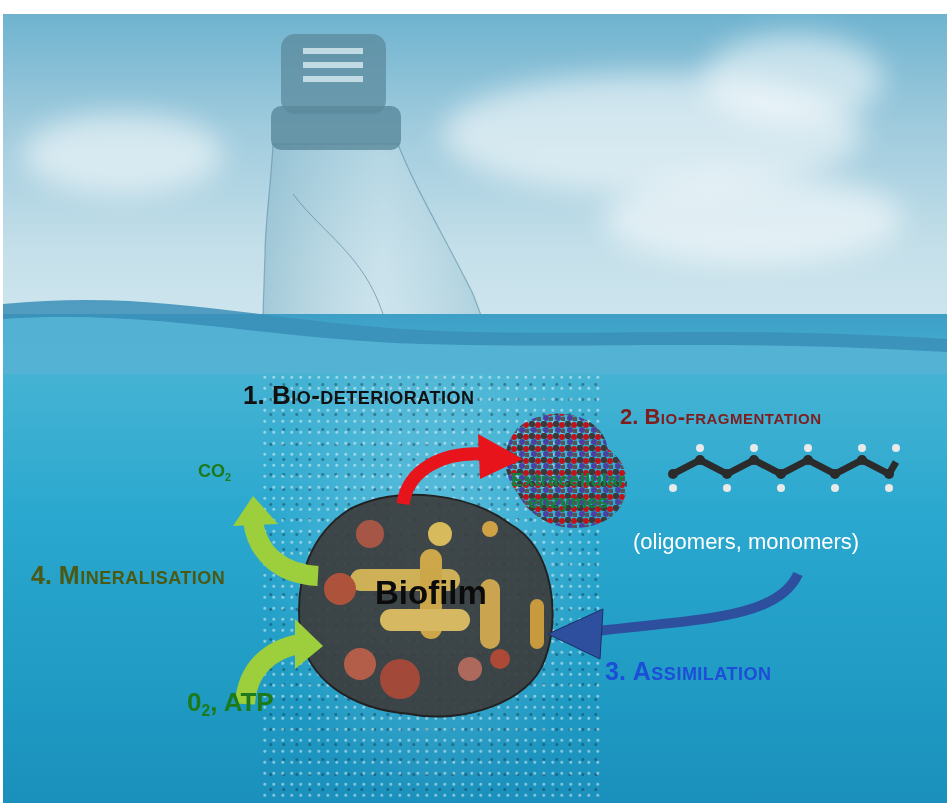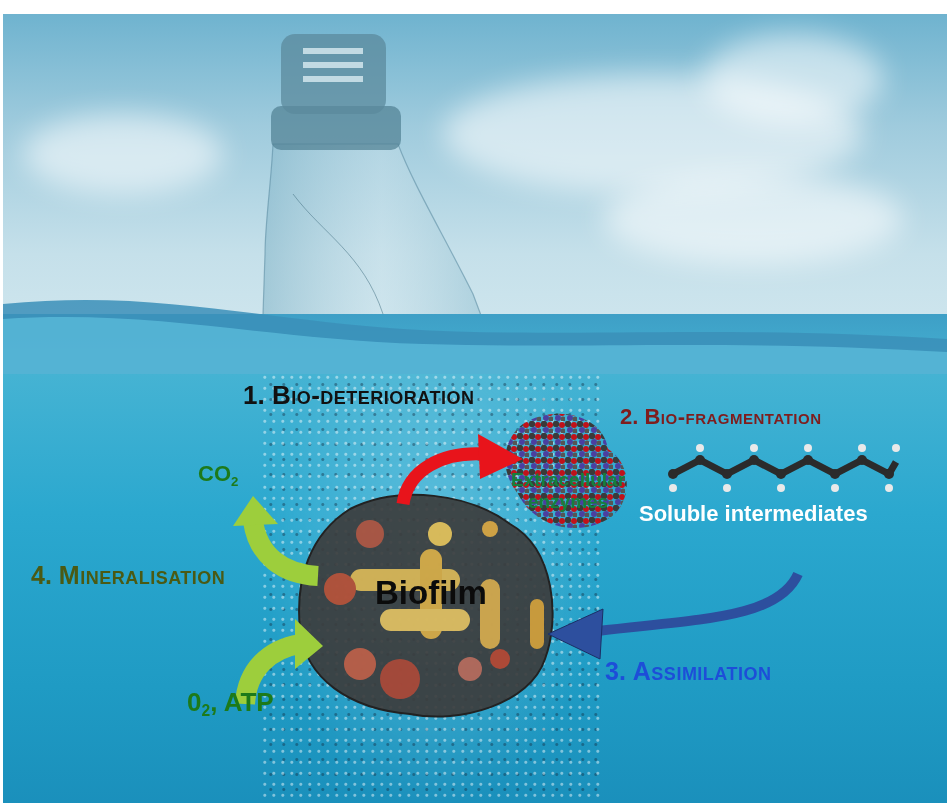--- a/index.html
+++ b/index.html
@@ -16,21 +16,21 @@
       radial-gradient(circle at 20% 30%, rgba(255,255,255,0.5) 1px, transparent 2px) 0 0/9px 11px,
       radial-gradient(circle at 60% 70%, rgba(20,40,60,0.45) 1px, transparent 2px) 0 0/13px 15px,
       radial-gradient(ellipse at 50% 40%, rgba(200,235,245,0.35), transparent 70%);
     opacity: 0.9; }
   .label { position: absolute; font-weight: bold; white-space: nowrap; }
   .sc { font-variant: small-caps; letter-spacing: 0.5px; }
   .lbl-1 { left: 240px; top: 366px; font-size: 26px; color: #111111; }
   .lbl-2 { left: 617px; top: 390px; font-size: 22px; color: #7f1d1d; }
   .lbl-3 { left: 602px; top: 643px; font-size: 25px; color: #1d4ed8; }
   .lbl-4 { left: 28px; top: 547px; font-size: 25px; color: #4a5a14; }
-  .co2 { left: 195px; top: 447px; font-size: 22px; color: #1d7a1a; }
+  .co2 { left: 195px; top: 447px; font-size: 18px; color: #1d7a1a; }
   .o2atp { left: 184px; top: 673px; font-size: 26px; color: #1d7a1a; }
   sub { font-size: 0.6em; vertical-align: -0.35em; }
   .soluble { left: 636px; top: 487px; font-size: 22px; color: #ffffff; }
   .oligo { left: 630px; top: 515px; font-size: 22px; color: #ffffff; font-weight: normal; }
   .enz-text { left: 508px; top: 455px; font-size: 19px; color: #15803d; text-align: center; line-height: 22px; }
   .biofilm-text { left: 372px; top: 560px; font-size: 33px; color: #0b0b0b; }
   svg { position: absolute; overflow: visible; }
 </style>
 </head>
 <body>
@@ -164,16 +164,16 @@
   </div>
   <div class="label o2atp">
     <span>0</span><sub>2</sub><span>, ATP</span>
   </div>
 
   <div class="label enz-text">
     <div>Extracellular</div>
     <div>enzymes</div>
   </div>
 
-  <div class="label soluble">Soluble intermediates</div>
+  <div class="label oligo">(oligomers, monomers)</div>
 
   <div class="label biofilm-text">Biofilm</div>
 </div>
 
 </body></html>

